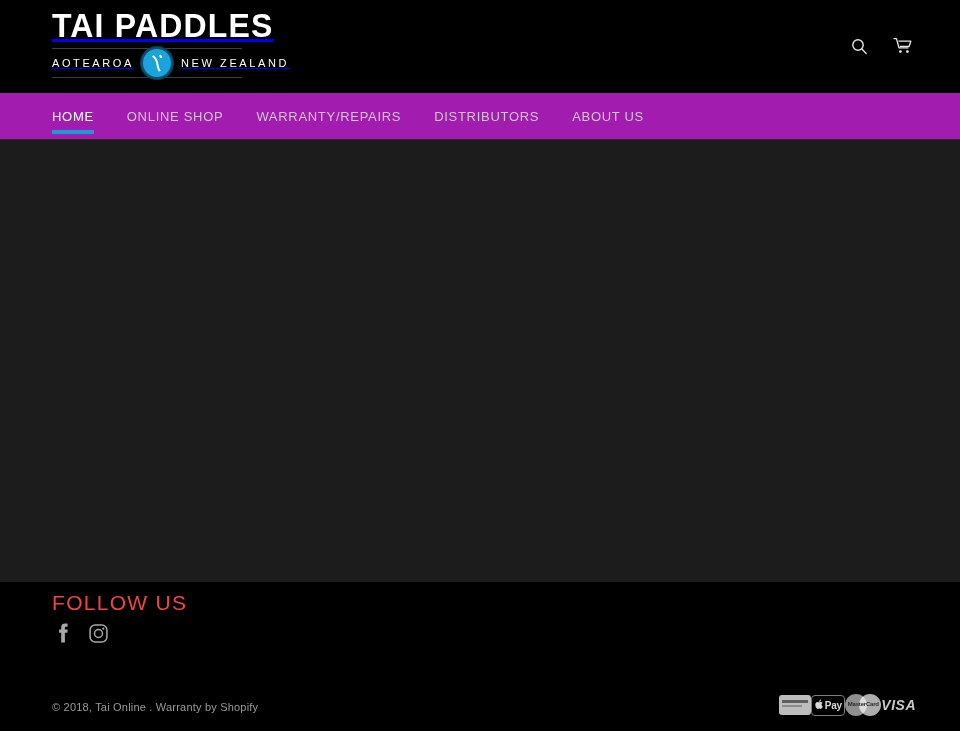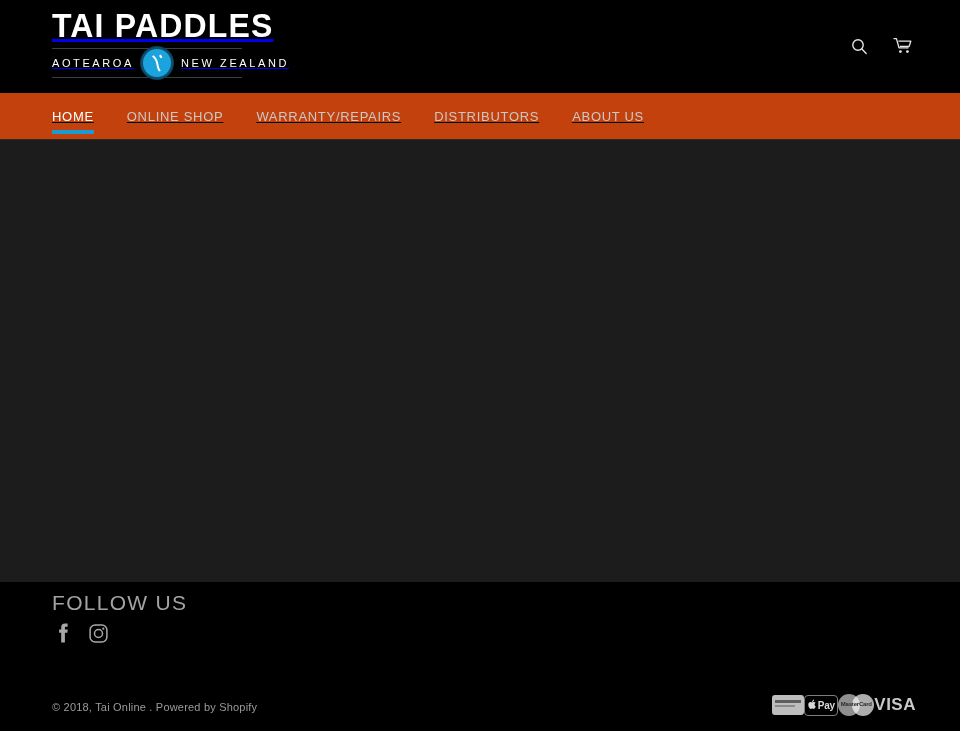--- a/index.html
+++ b/index.html
@@ -112,25 +112,24 @@
     height: 24px;
     display: flex;
     align-items: center;
     justify-content: center;
     cursor: pointer;
   }
 
   
   .site-nav {
     height: 47px;
-    background: #c2410c;
+    background: #a21caf;
     border-bottom: 1px solid #2a2a2a;
     flex: 0 0 auto;
     position: relative;
-    text-decoration: underline;
   }
 
   .nav-list {
     list-style: none;
     display: flex;
     align-items: center;
     height: 100%;
     padding-left: 52px;
     gap: 0;
   }
@@ -180,21 +179,21 @@
     height: 149px;
     position: relative;
   }
 
   .footer-heading {
     position: absolute;
     left: 52px;
     top: 9px;
     font-size: 21px;
     letter-spacing: 1.3px;
-    color: #a3a3a3;
+    color: #ef4444;
     text-transform: uppercase;
     font-weight: normal;
   }
 
   .social-list {
     position: absolute;
     left: 52px;
     top: 40px;
     list-style: none;
     display: flex;
@@ -266,21 +265,21 @@
   .mastercard .mc-circle.l { left: 0; }
   .mastercard .mc-circle.r { left: 14px; background: #adadad; mix-blend-mode: screen; }
   .mastercard .mc-label {
     position: absolute; left: 0; right: 0; top: 7px; text-align: center;
     font-size: 6px; font-weight: bold; color: #2a2a2a; letter-spacing: -0.2px;
     z-index: 5;
   }
 
   
   .visa {
-    color: #c9c9c9; font-size: 17px; font-weight: bold; 
+    color: #c9c9c9; font-size: 14px; font-weight: bold; font-style: italic;
     letter-spacing: 0.5px; font-family: "Liberation Sans", sans-serif;
   }
 </style>
 </head>
 <body>
 
 <div id="page">
 
   <header class="site-header">
 
@@ -363,21 +362,21 @@
             <rect x="1.1" y="1.1" width="16.8" height="16.8" rx="5" ry="5" fill="none" stroke="#a8a8a8" stroke-width="1.5"></rect>
             <circle cx="9.5" cy="9.5" r="4" fill="none" stroke="#a8a8a8" stroke-width="1.5"></circle>
             <circle cx="14.3" cy="4.7" r="1.1" fill="#a8a8a8"></circle>
           </svg>
         </a>
       </li>
     </ul>
 
     <div class="copyright">
       <span>© 2018, Tai Online .</span>
-      <a href="#">Powered by Shopify</a>
+      <a href="#">Warranty by Shopify</a>
     </div>
 
     <ul class="payment-list">
       <li class="pay-icon">
         <span class="amex"></span>
       </li>
       <li class="pay-icon">
         <span class="applepay">
           <span class="apple-mark">
             <svg width="9" height="11" viewBox="0 0 9 11" aria-hidden="true">

